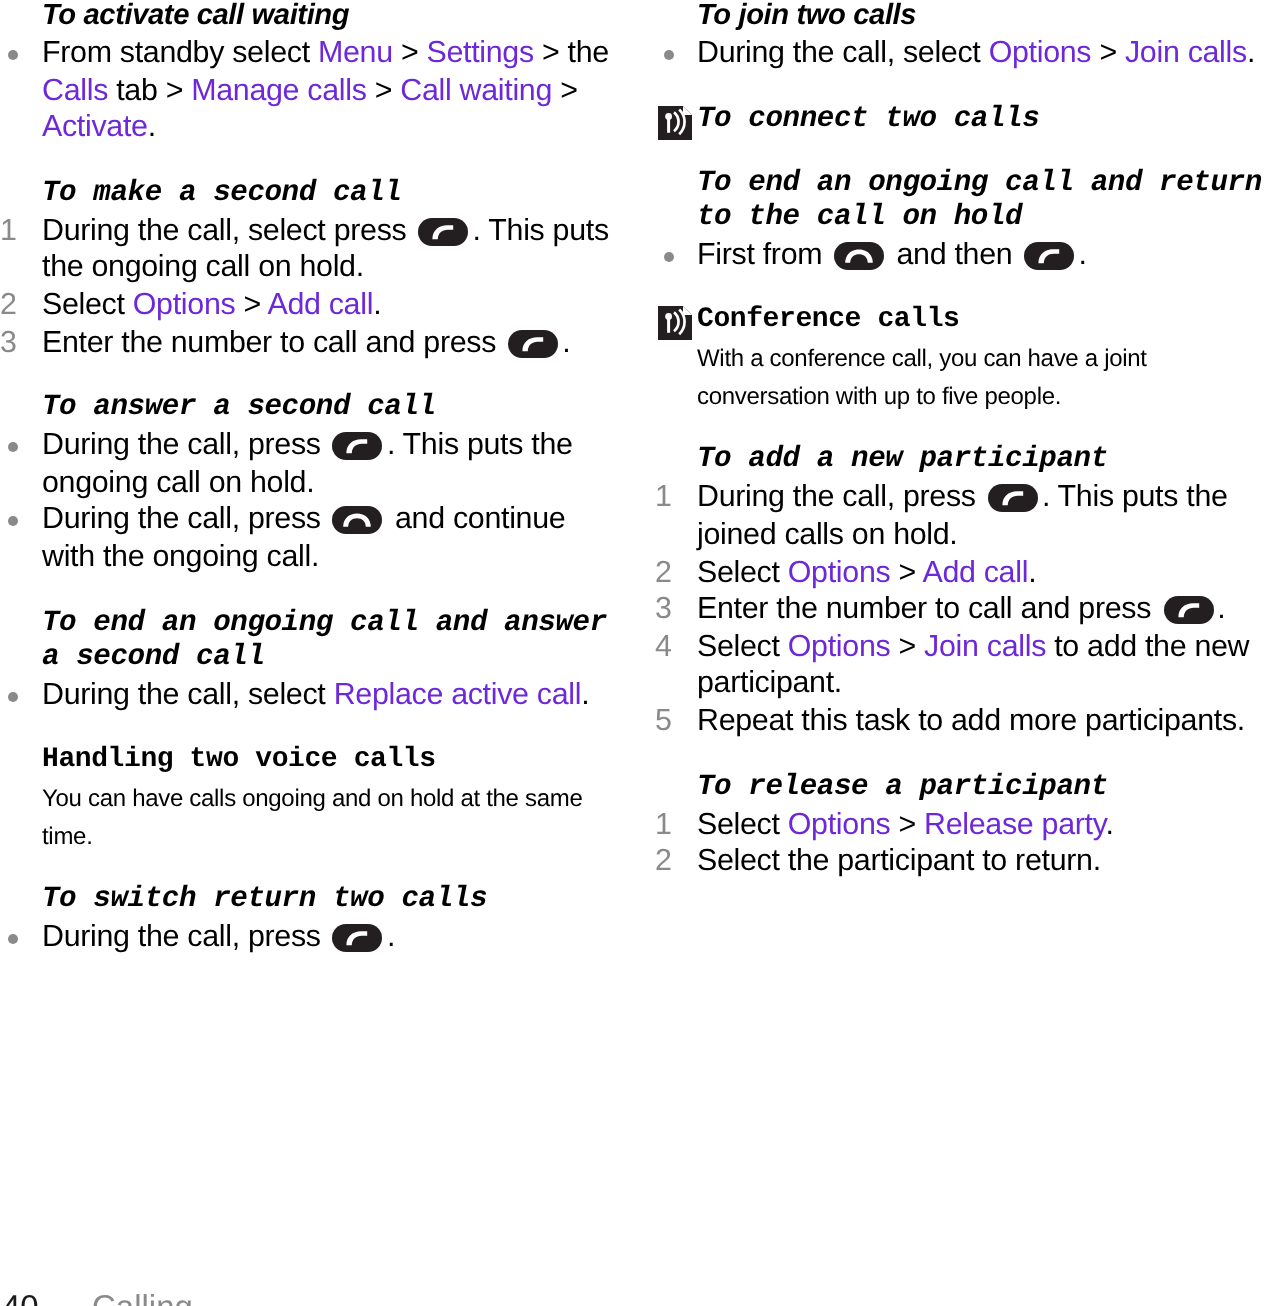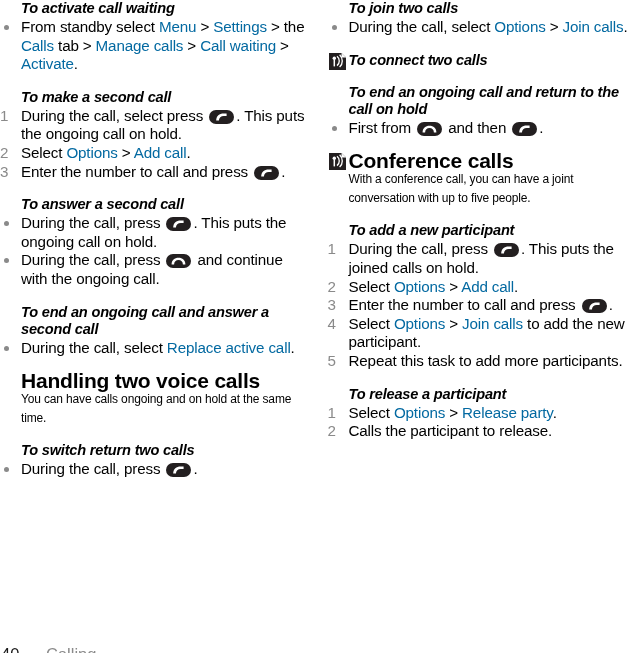--- a/index.html
+++ b/index.html
@@ -43,29 +43,29 @@
   .h-task {
     font-size: 14.6px;
     font-weight: bold;
     font-style: italic;
     line-height: 17px;
     margin: 0 0 1px 0;
     padding-left: 21px;
     letter-spacing: -0.2px;
   }
   .h-section {
-    font-size: 21px;
+    font-size: 14px;
     font-weight: bold;
     font-style: normal;
     line-height: 17px;
     margin: 0 0 1px 0;
     padding-left: 21px;
     letter-spacing: -0.2px;
   }
-  .gap-before { margin-top: 15px; }
+  .gap-before { margin-top: 15px; font-family: Liberation Mono, monospace; }
 
   
   .h-with-icon {
     position: relative;
     padding-left: 21px;
   }
   .op-icon {
     position: absolute;
     left: 1px;
     top: 1px;
@@ -110,21 +110,21 @@
     position: absolute;
     left: 4px;
     top: 7px;
     width: 5px;
     height: 5px;
     border-radius: 50%;
     background: #8a8a8a;
     display: block;
   }
 
-  .orange { color: #0369a1; }
+  .orange { color: #6d28d9; }
 
   
   .key {
     display: inline-block;
     vertical-align: -3px;
     width: 25px;
     height: 14px;
     margin: 0 2px;
     position: relative;
   }
@@ -244,21 +244,21 @@
           <li class="item"><span class="marker">3</span><span><span class="">Enter the number to call and press </span><span class="key"><svg width="25" height="14" viewBox="0 0 25 14" xmlns="http://www.w3.org/2000/svg">
                   <rect x="0" y="0" width="25" height="14" rx="7" ry="7" fill="#231f20"></rect>
                   <path d="M7.2 10.6 C7.2 6.2 10.4 3.6 14.6 3.6 L17.6 3.6 L17.6 5.9 L14.9 5.9 C11.9 5.9 10.0 7.6 9.9 10.6 Z" fill="#ffffff"></path>
                 </svg></span><span class="">.</span></span></li>
           <li class="item"><span class="marker">4</span><span><span class="">Select </span><span class="orange">Options</span><span class=""> &gt; </span><span class="orange">Join calls</span><span class=""> to add the new participant.</span></span></li>
           <li class="item"><span class="marker">5</span><span><span class="">Repeat this task to add more participants.</span></span></li>
         </ol>
         <div class="h-task gap-before"><span>To release a participant</span></div>
         <ol class="steps">
           <li class="item"><span class="marker">1</span><span><span class="">Select </span><span class="orange">Options</span><span class=""> &gt; </span><span class="orange">Release party</span><span class="">.</span></span></li>
-          <li class="item"><span class="marker">2</span><span><span class="">Calls the participant to release.</span></span></li>
+          <li class="item"><span class="marker">2</span><span><span class="">Select the participant to return.</span></span></li>
         </ol>
       </div>
   </div>
 
   <div class="footer">
     <span class="pagenum">40</span>
     <span class="chapter">Calling</span>
   </div>
 
 </div>

